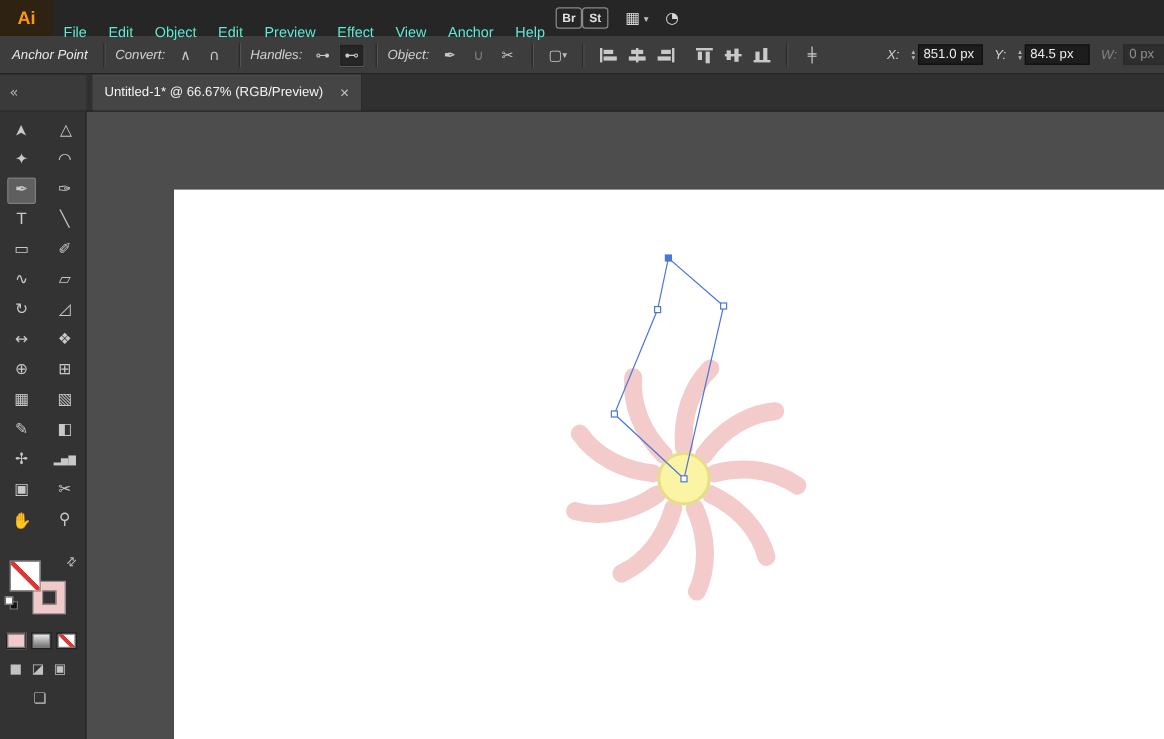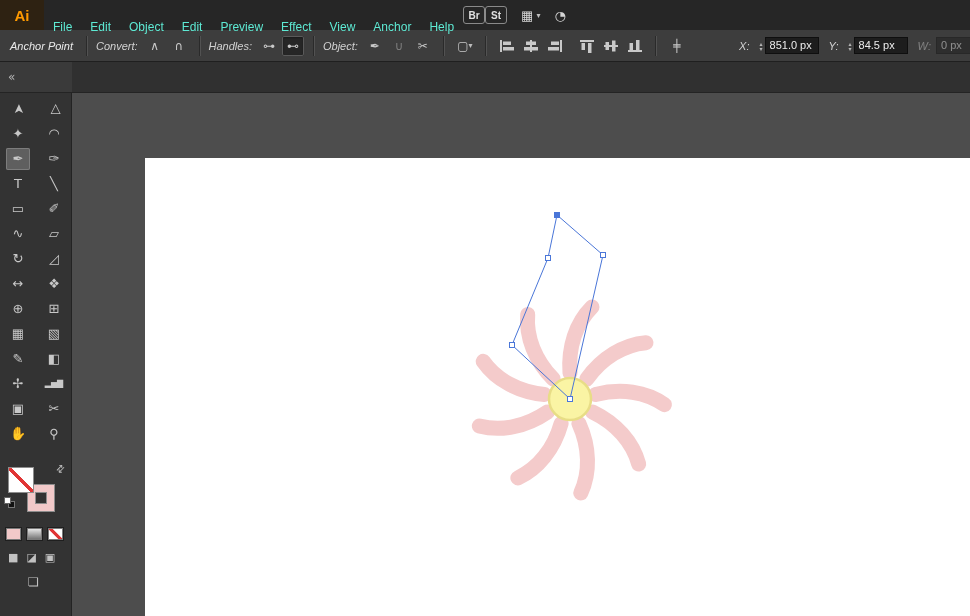--- a/index.html
+++ b/index.html
@@ -202,20 +202,24 @@
     <span class="fg dim wcut">
       <span class="clabel">W:</span>
       <span class="field">0 px</span>
     </span>
   </span>
 </div>
 
 <div id="tabbar">
   <div id="collapse">
     <span class="glyph">«</span>
+  </div>
+  <div id="doc-tab">
+    <span class="title">Untitled-1* @ 66.67% (RGB/Preview)</span>
+    <span class="close">×</span>
   </div>
 </div>
 
 <div id="toolbar">
   <div id="tools">
     <div class="tool">
         <span class="g up">➤</span>
       </div>
     <div class="tool">
         <span class="g up">▷</span>

